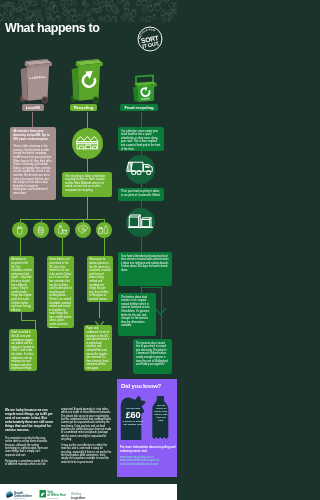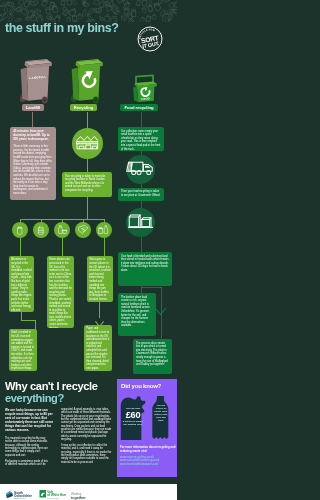--- a/index.html
+++ b/index.html
@@ -398,21 +398,21 @@
           <path d="M1.2,3.4 h7.6 l-1.1,4.2 h-5.4 z"></path>
           <path d="M2.6,3.4 l0.7,4.2"></path>
           <path d="M6.2,3.4 l-0.7,4.2"></path>
         </g>
         <g transform="translate(179.47,16.50) rotate(27) scale(0.727)">
           <path d="M2.1,3.0 h5.8 l0.5,6.6 h-6.8 z"></path>
           <path d="M3.4,3.0 v-1.1 a1.6,1.6 0 0 1 3.2,0 v1.1"></path>
         </g>
       </svg></div>
 <div class="title">
-      <div class="l2">the stuff in my bins?</div>
+      <div class="l1">What happens to</div>
     </div>
 <div class="logo"><svg width="26" height="26" viewBox="0 0 52 52" xmlns="http://www.w3.org/2000/svg">
         <circle cx="26" cy="26" r="24.0" fill="none" stroke="#ffffff" stroke-width="1.9"></circle>
         <defs>
           <path id="arcp" d="M7.0,27.5 A19.0,19.0 0 0 1 45.0,27.5"></path>
         </defs>
         <text font-family="Liberation Sans, sans-serif" font-size="4.4" font-weight="bold" fill="#ffffff" letter-spacing="0.5"><textPath href="#arcp" startOffset="34%" text-anchor="middle">RECYCLE NOW</textPath></text>
         <g transform="rotate(-11 26 30)">
           <text x="26" y="31.4" font-family="Liberation Sans, sans-serif" font-size="13.4" font-weight="bold" fill="#ffffff" text-anchor="middle" letter-spacing="-0.5">SORT</text>
           <text x="26" y="41.4" font-family="Liberation Sans, sans-serif" font-size="10.6" font-weight="bold" fill="#ffffff" text-anchor="middle" letter-spacing="-0.4">IT OUT.</text>
@@ -606,24 +606,20 @@
 <div class="ln" style="left:160.5px;top:286.5px;width:1px;height:53px;background:#0a7c3a"></div>
 <div style="position:absolute;left:155px;top:302px;width:11px;height:8px"><svg width="11" height="8" viewBox="0 0 11 8">
         <path d="M0.7,0.7 L5.5,6.6 L10.3,0.7" stroke="#0a7c3a" stroke-width="1.1" fill="none" stroke-linecap="round" stroke-linejoin="round"></path>
       </svg></div>
 <div class="box" style="left:118px;top:293px;width:38px;height:43px;background:#0a7c3a;padding:2.7px 3.0px">
       <p class="tiny">The broken down food creates a rich, organic natural fertiliser which is used on farmland across Oxfordshire. It's greener, better for the soil, and cheaper for the farmers than the alternatives available.</p>
     </div>
 <div class="box" style="left:133px;top:339px;width:39px;height:35px;background:#0a7c3a;padding:2.7px 3.0px">
       <p class="tiny">The process also creates lots of gas which is turned into electricity. The plant in Crowmarsh Gifford makes nearly enough to power a town the size of Wallingford and Radley put together!</p>
     </div>
-<div class="why-title">
-      <div class="l1">Why can't I recycle</div>
-      <div class="l2">everything?</div>
-    </div>
 <div class="lead" style="left:5px;top:408px;width:50px">We are lucky because we can recycle most things, up to 80 per cent of our waste in fact. But unfortunately there are still some things that can't be recycled for various reasons.</div>
 <div class="col" style="left:5px;top:437px;width:44px">
       <p>The materials recycling facility may not be able to accept some materials because, although the sorting technology is sophisticated, there are some things that it simply can't separate and sort.</p>
       <p>Packaging is sometimes made of lots of different materials which can't be</p>
     </div>
 <div class="col" style="left:61px;top:408px;width:52px">
       <p>separated. A good example is crisp tubes which are made of three different materials. The plastic lid can go in your recycling bin, but the combined metal and cardboard tube cannot yet be separated and sorted by the machinery. Crisp packets and cat food pouches are similar because they are made of a combined metal and plastic package which cannot currently be separated for recycling.</p>
       <p>It may not be cost effective to collect the material, and it, and need it away for recycling, especially if there is no market for the end product. And sometimes, there simply isn't anywhere suitable to send the material to be re-processed.</p>
     </div>
 <div class="dyk">

